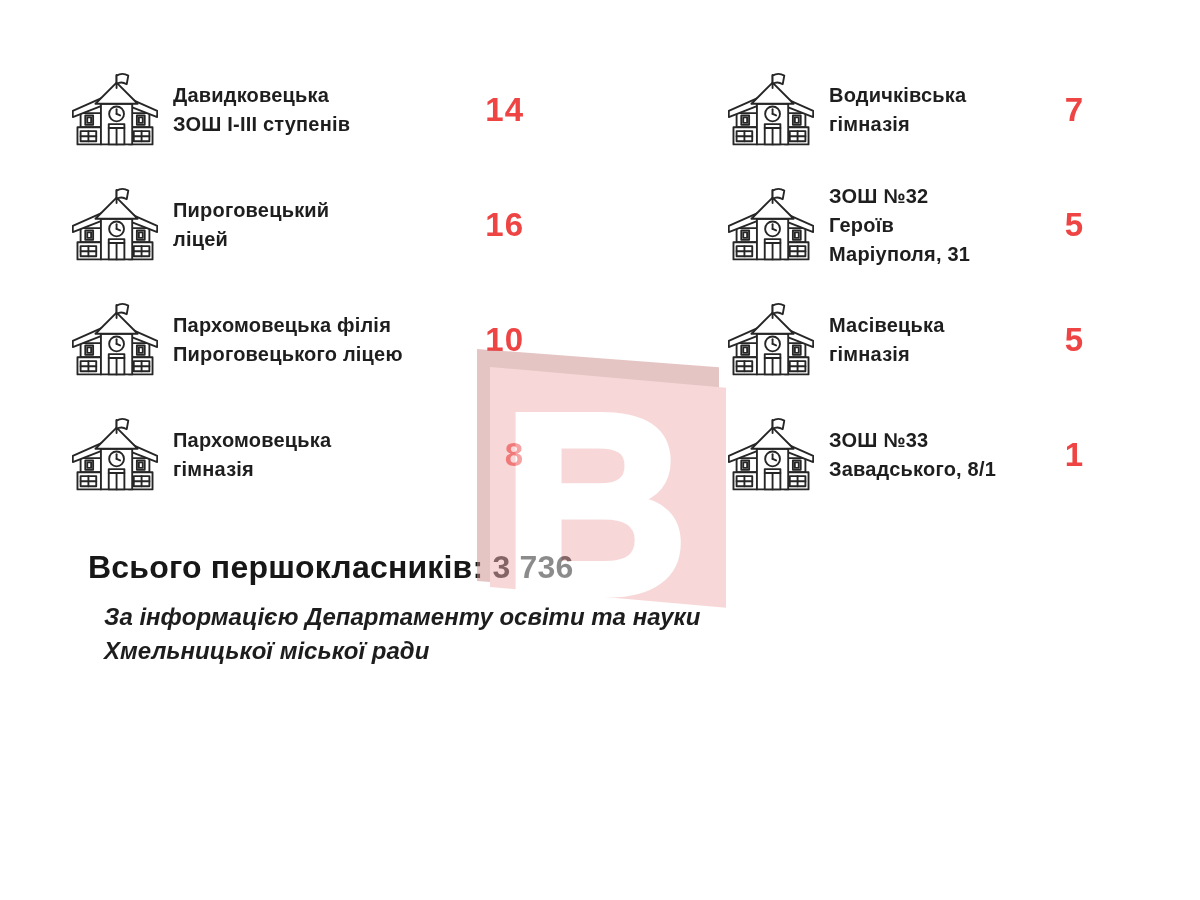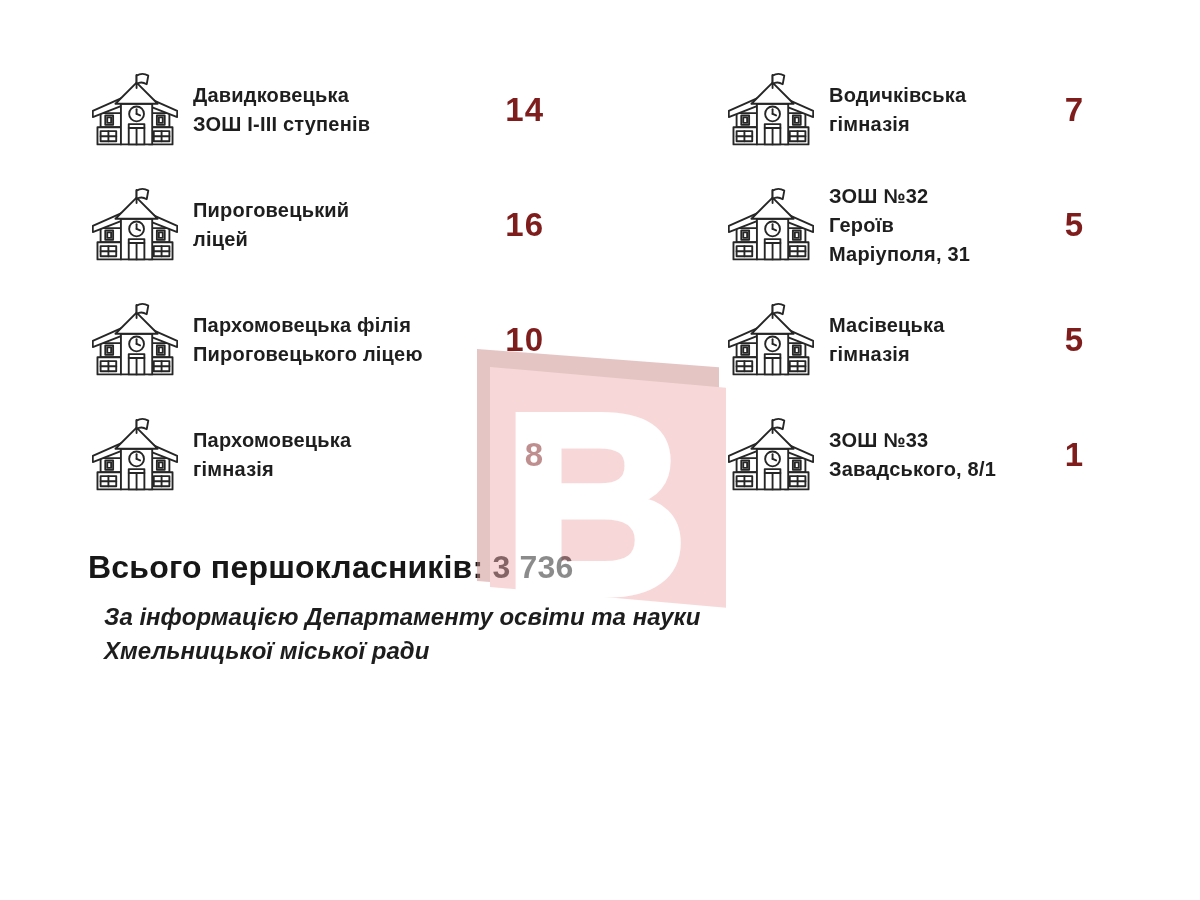--- a/index.html
+++ b/index.html
@@ -8,21 +8,21 @@
     background: #ffffff;
     font-family: "Liberation Sans", sans-serif;
     position: relative;
     overflow: hidden;
     color: #1b1b1b;
   }
   .page { position: absolute; inset: 0; }
 
   
   .col { position: absolute; top: 62px; }
-  .col-left  { left: 92px;  width: 452px; }
+  .col-left  { left: 72px;  width: 452px; }
   .col-right { left: 728px; width: 356px; }
 
   .row {
     display: flex;
     align-items: center;
     height: 96px;
     margin-bottom: 19px;
   }
   .icon {
     flex: 0 0 86px;
@@ -36,21 +36,21 @@
     line-height: 29px;
     letter-spacing: 0.2px;
     color: #1e1e1e;
   }
   .count {
     flex: 0 0 72px;
     text-align: right;
     font-size: 33px;
     font-weight: 800;
     letter-spacing: 1px;
-    color: #7f1d1d;
+    color: #ef4444;
   }
 
   
   .summary { position: absolute; left: 88px; top: 549px; }
   .title {
     font-size: 32px;
     font-weight: 800;
     letter-spacing: 0.2px;
     color: #171717;
   }

